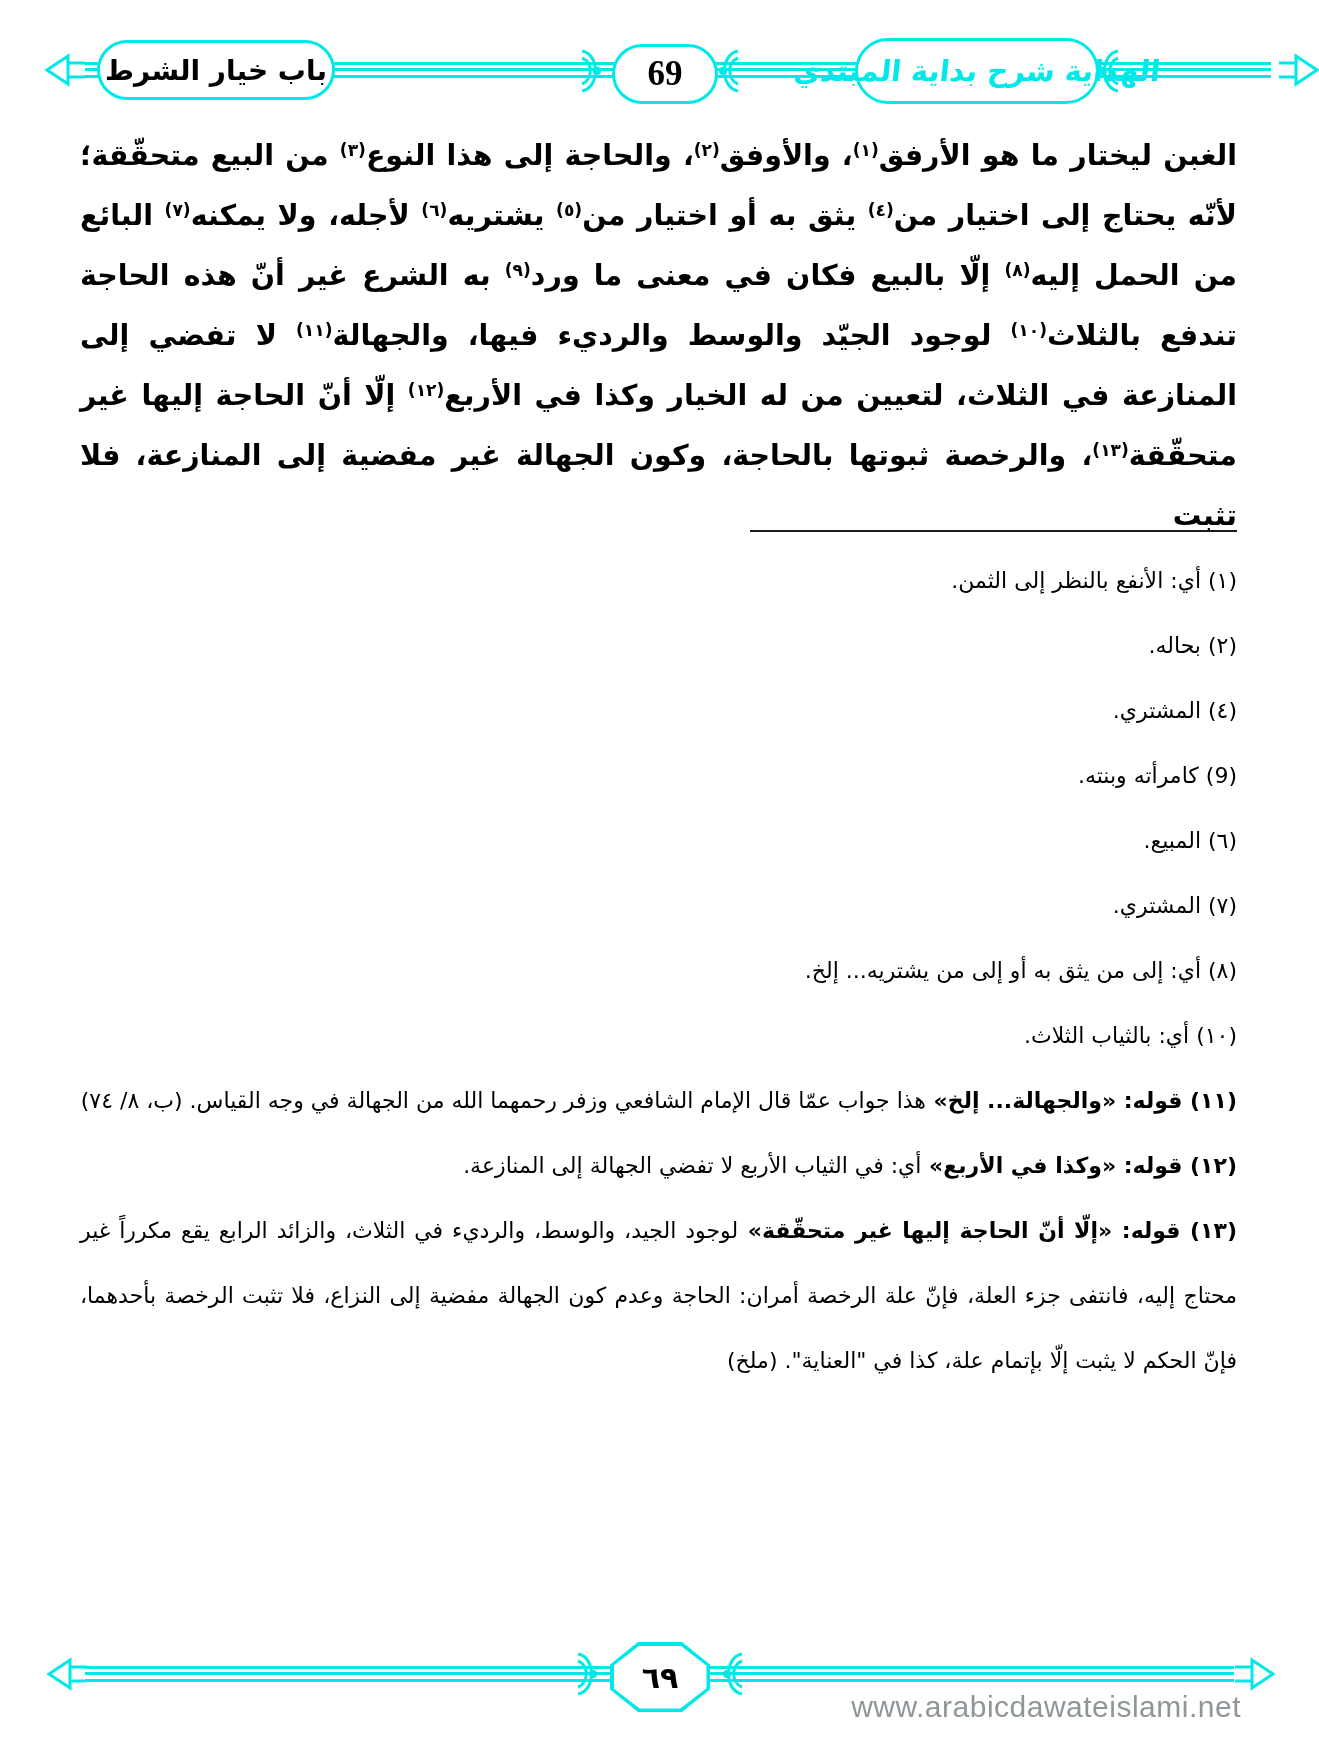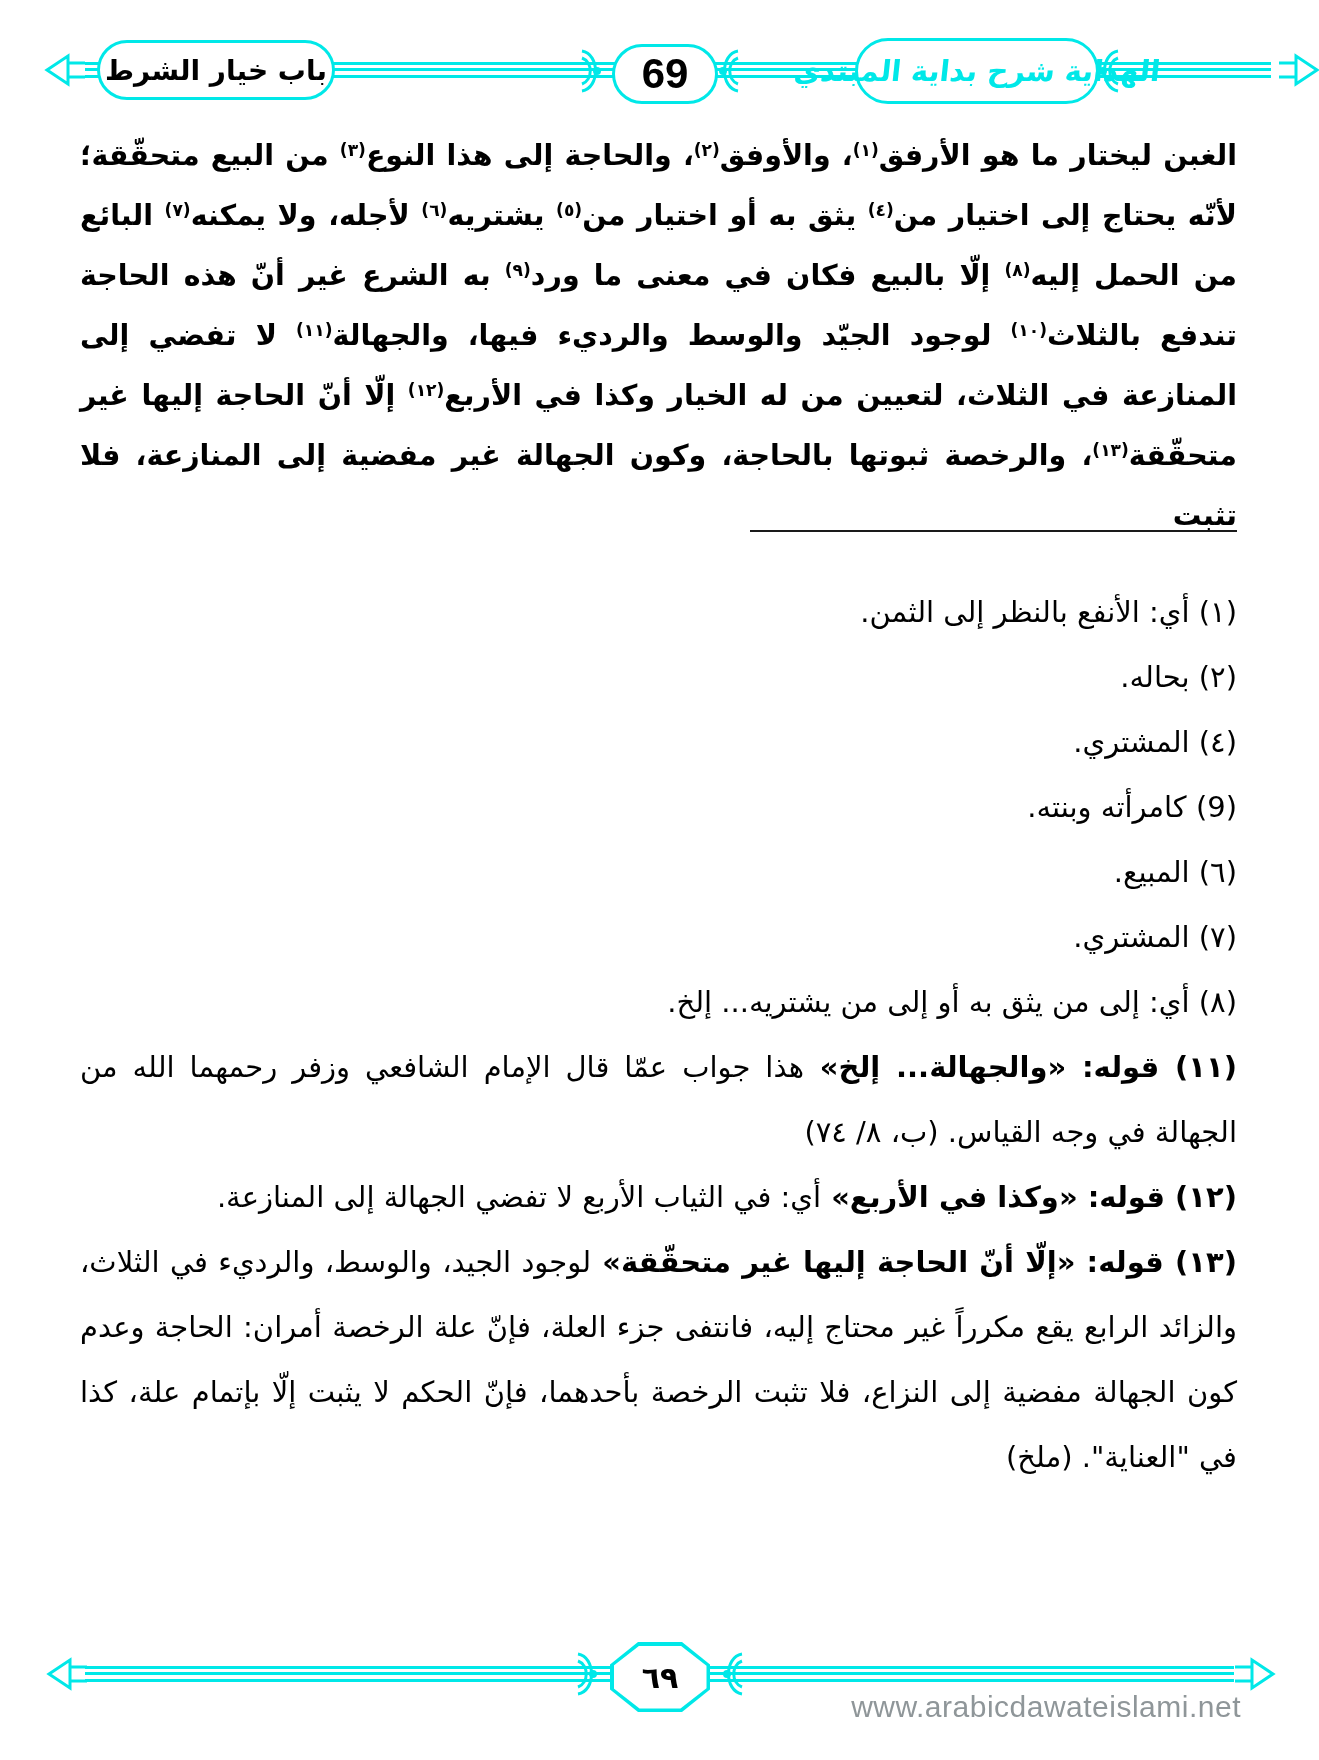--- a/index.html
+++ b/index.html
@@ -31,21 +31,21 @@
     position:absolute;
     border:3px solid var(--cyan);
     border-radius:999px;
     background:#ffffff;
     display:flex;align-items:center;justify-content:center;
     z-index:2;
   }
   .capsule-chapter{left:97px;top:2px;width:232px;height:54px;}
   .capsule-chapter span{font-size:28px;font-weight:bold;}
   .capsule-pagenum{left:612px;top:6px;width:100px;height:54px;}
-  .capsule-pagenum span{font-size:42px;font-weight:bold;font-family:Liberation Sans, sans-serif;}
+  .capsule-pagenum span{font-size:35px;font-weight:bold;font-family:Liberation Serif, serif;}
   .capsule-book{left:855px;top:0px;width:238px;height:60px;}
   .capsule-book span{
     font-size:29px;font-weight:bold;color:var(--cyan);
     transform:skewX(-6deg);white-space:nowrap;
   }
   .orn{position:absolute;z-index:3;}
   .flip{transform:scaleX(-1);}
   
   .badge{
     position:absolute;left:610px;top:2px;width:100px;height:70px;
@@ -66,23 +66,23 @@
     direction:rtl;text-align:justify;
     font-size:28.5px;font-weight:bold;line-height:60px;
     color:var(--ink);
   }
   .main-text sup{font-size:0.60em;line-height:0;vertical-align:0.5em;font-weight:bold;}
   .fn-separator{
     position:absolute;top:530px;right:82px;width:487px;height:2px;
     background:#1a1a1a;
   }
   .footnotes{
-    position:absolute;top:580px;right:82px;width:1157px;
+    position:absolute;top:548px;right:82px;width:1157px;
     direction:rtl;text-align:justify;
-    font-size:29px;line-height:65px;
+    font-size:22px;line-height:65px;
     color:var(--ink);
   }
   .footnote{margin:0;}
   .footnotes .b{font-weight:bold;margin-top:24px;}
   .watermark{
     position:absolute;right:78px;top:50px;
     direction:ltr;
     font-family:"Liberation Sans",sans-serif;
     font-size:30px;color:var(--wm);letter-spacing:0.5px;
     z-index:4;
@@ -139,20 +139,21 @@
   <div class="fn-separator"></div>
 
   <div class="footnotes" lang="ar">
       <div class="footnote"><span>(١) أي: الأنفع بالنظر إلى الثمن.</span></div>
       <div class="footnote"><span>(٢) بحاله.</span></div>
       <div class="footnote"><span>(٤) المشتري.</span></div>
       <div class="footnote"><span>(9) كامرأته وبنته.</span></div>
       <div class="footnote"><span>(٦) المبيع.</span></div>
       <div class="footnote"><span>(٧) المشتري.</span></div>
       <div class="footnote"><span>(٨) أي: إلى من يثق به أو إلى من يشتريه... إلخ.</span></div>
+      <div class="footnote"><span>(١٠) أي: بالثياب الثلاث.</span></div>
       <div class="footnote"><span class="b">(١١) قوله: «والجهالة... إلخ» </span><span>هذا جواب عمّا قال الإمام الشافعي وزفر رحمهما الله من الجهالة في وجه القياس. (ب، ٨/ ٧٤)</span></div>
       <div class="footnote"><span class="b">(١٢) قوله: «وكذا في الأربع» </span><span>أي: في الثياب الأربع لا تفضي الجهالة إلى المنازعة.</span></div>
       <div class="footnote"><span class="b">(١٣) قوله: «إلّا أنّ الحاجة إليها غير متحقّقة» </span><span>لوجود الجيد، والوسط، والرديء في الثلاث، والزائد الرابع يقع مكرراً غير محتاج إليه، فانتفى جزء العلة، فإنّ علة الرخصة أمران: الحاجة وعدم كون الجهالة مفضية إلى النزاع، فلا تثبت الرخصة بأحدهما، فإنّ الحكم لا يثبت إلّا بإتمام علة، كذا في "العناية". (ملخ)</span></div>
     </div>
 
   <div class="band band-bottom">
     <div class="triple-line" style="top:26px;left:85px;right:85px;"></div>
 
     <svg class="orn" style="left:46px;top:11px;" width="44" height="46" viewBox="0 0 44 46">
       <path d="M3 23 L24 9 L24 37 Z" fill="none" stroke="#00e8e8" stroke-width="3"></path>

